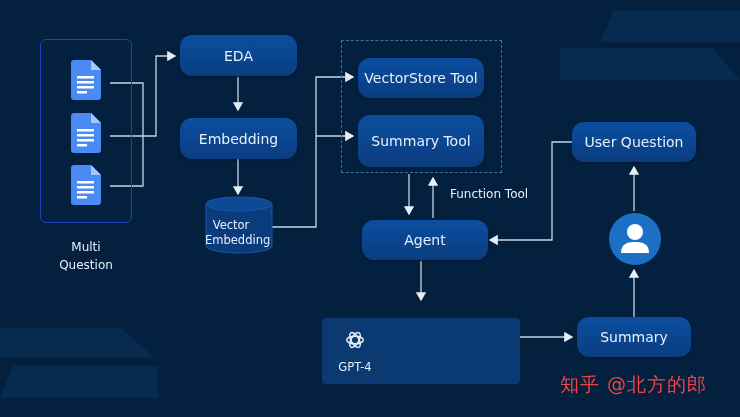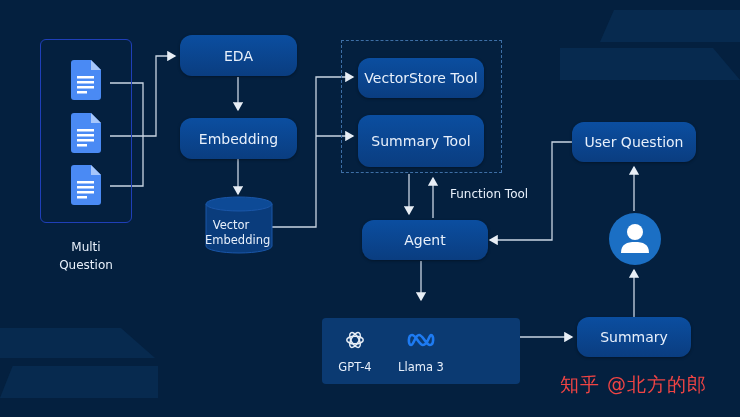--- a/index.html
+++ b/index.html
@@ -147,28 +147,20 @@
       <svg width="22" height="22" viewBox="0 0 24 24">
         <g fill="none" stroke="#e8eef6" stroke-width="1.6">
           <ellipse cx="12" cy="12" rx="9" ry="4.2"></ellipse>
           <ellipse cx="12" cy="12" rx="9" ry="4.2" transform="rotate(60 12 12)"></ellipse>
           <ellipse cx="12" cy="12" rx="9" ry="4.2" transform="rotate(120 12 12)"></ellipse>
         </g>
       </svg>
     </div>
     <div class="name">GPT-4</div>
   </div>
-  <div class="llm" style="left:66px">
-    <div class="ico">
-      <svg width="28" height="18" viewBox="0 0 28 18">
-        <path d="M4,14 C1,14 1,4 5,4 C9,4 12,14 16,14 C21,14 22,4 24,4 C27,4 27,14 23,14 C19,14 16,4 12,4 C8,4 7,14 4,14z" fill="none" stroke="#1e7bf2" stroke-width="2.6"></path>
-      </svg>
-    </div>
-    <div class="name">Llama 3</div>
-  </div>
 </div>
 
 <div class="node" style="left:572px;top:122px;width:124px;height:40px;">User Question</div>
 <div class="user-avatar">
   <svg width="52" height="52" viewBox="0 0 52 52">
     <circle cx="26" cy="19" r="8" fill="#fff"></circle>
     <path d="M12,40 C12,31 18,29 26,29 C34,29 40,31 40,40 Z" fill="#fff"></path>
   </svg>
 </div>
 <div class="node" style="left:577px;top:317px;width:114px;height:40px;">Summary</div>

